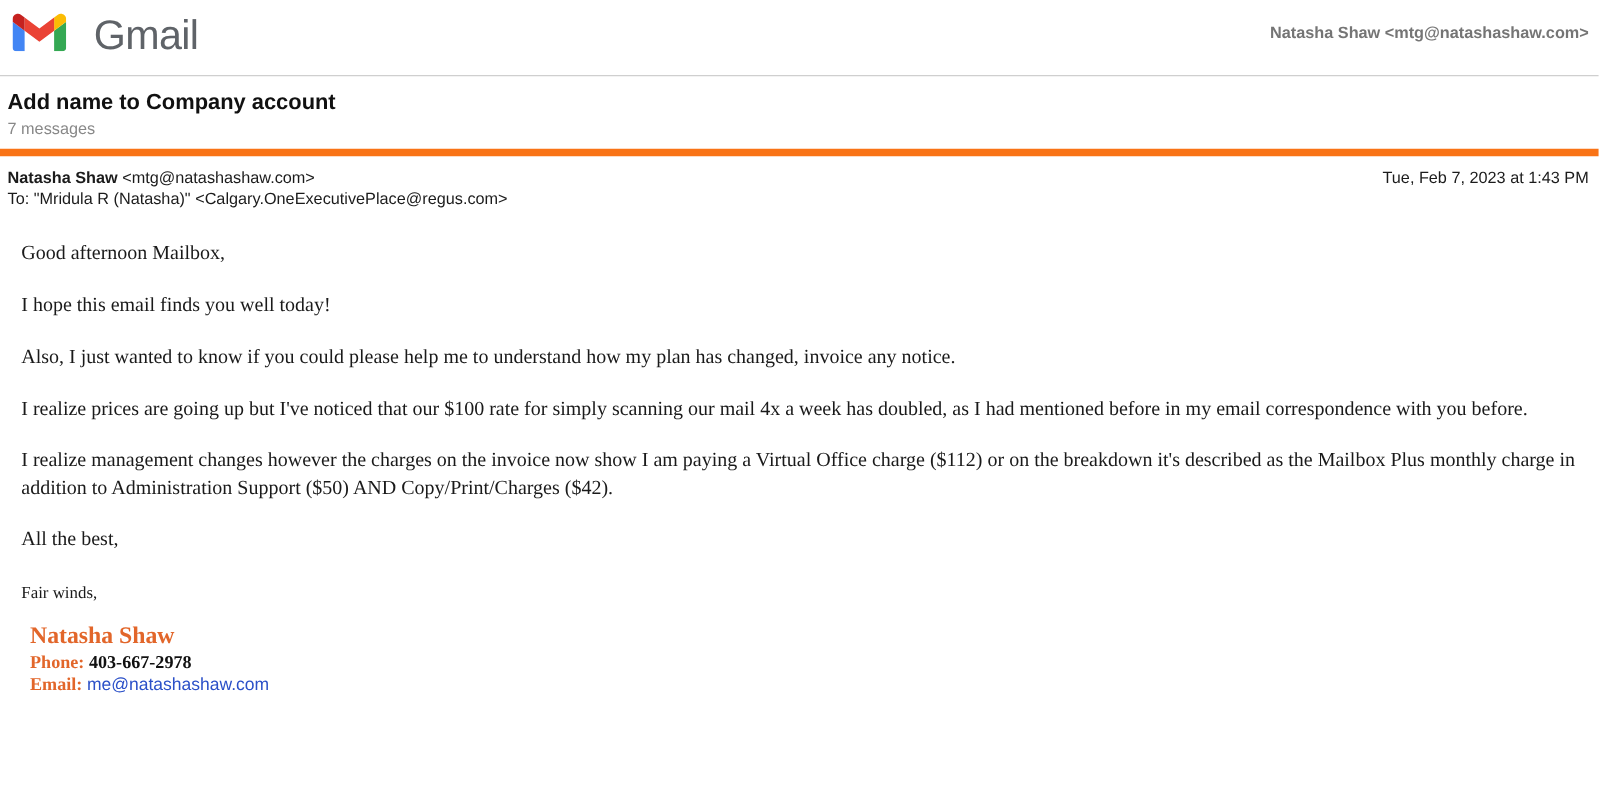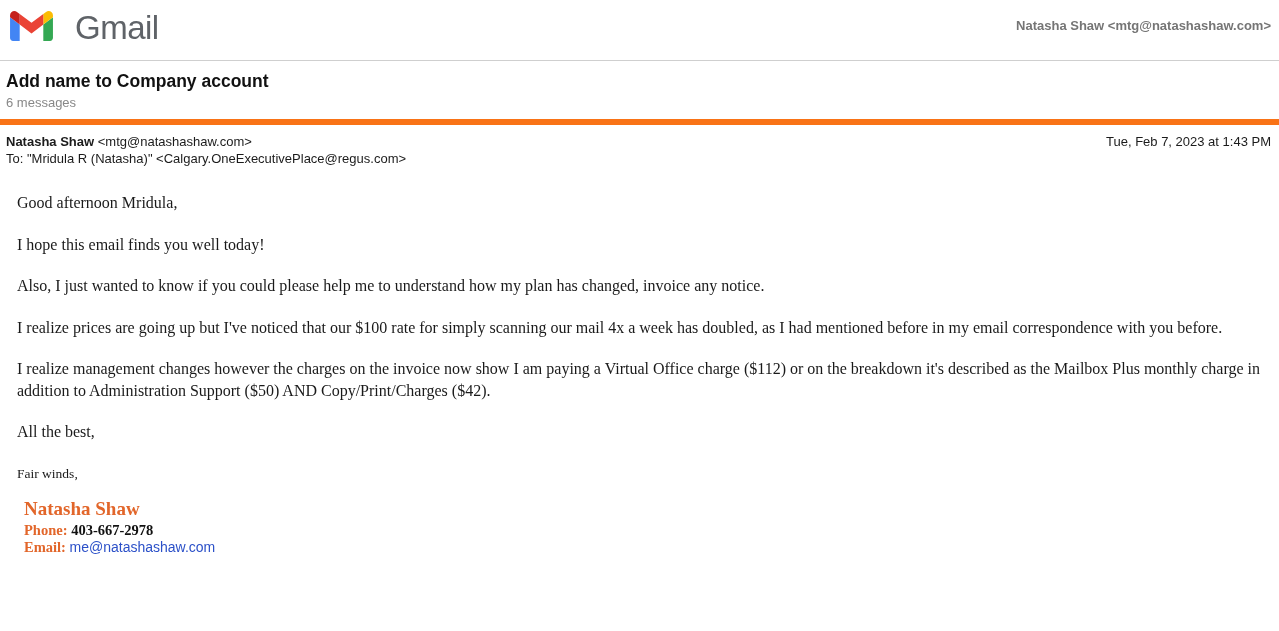--- a/index.html
+++ b/index.html
@@ -117,35 +117,35 @@
         <path fill="#C5221F" d="M0 9v2.3l11.7 8.8V7.3L8.4 4.8C4.9 2.2 0 4.7 0 9z"></path>
       </svg>
     </span>
     <span class="logo-text">Gmail</span>
   </div>
   <div class="account-email">Natasha Shaw &lt;mtg@natashashaw.com&gt;</div>
 </div>
 
 <div class="subject-block">
   <div class="subject">Add name to Company account</div>
-  <div class="msg-count">6 messages</div>
+  <div class="msg-count">7 messages</div>
 </div>
 
 <div class="msg-header">
   <div>
     <div class="from-line">
       <span class="from-name">Natasha Shaw</span><span> &lt;mtg@natashashaw.com&gt;</span>
     </div>
     <div class="to-line">To: "Mridula R (Natasha)" &lt;Calgary.OneExecutivePlace@regus.com&gt;</div>
   </div>
   <div class="msg-date">Tue, Feb 7, 2023 at 1:43 PM</div>
 </div>
 
 <div class="mail-body">
-  <p>Good afternoon Mridula,</p>
+  <p>Good afternoon Mailbox,</p>
   <p>I hope this email finds you well today!</p>
   <p>Also, I just wanted to know if you could please help me to understand how my plan has changed, invoice any notice.</p>
   <p>I realize prices are going up but I've noticed that our $100 rate for simply scanning our mail 4x a week has doubled, as I had mentioned before in my email correspondence with you before.</p>
   <p>I realize management changes however the charges on the invoice now show I am paying a Virtual Office charge ($112) or on the breakdown it's described as the Mailbox Plus monthly charge in addition to Administration Support ($50) AND Copy/Print/Charges ($42).</p>
   <p>All the best,</p>
   <p class="closing">Fair winds,</p>
 </div>
 
 <div class="signature">
   <div class="sig-name">Natasha Shaw</div>

